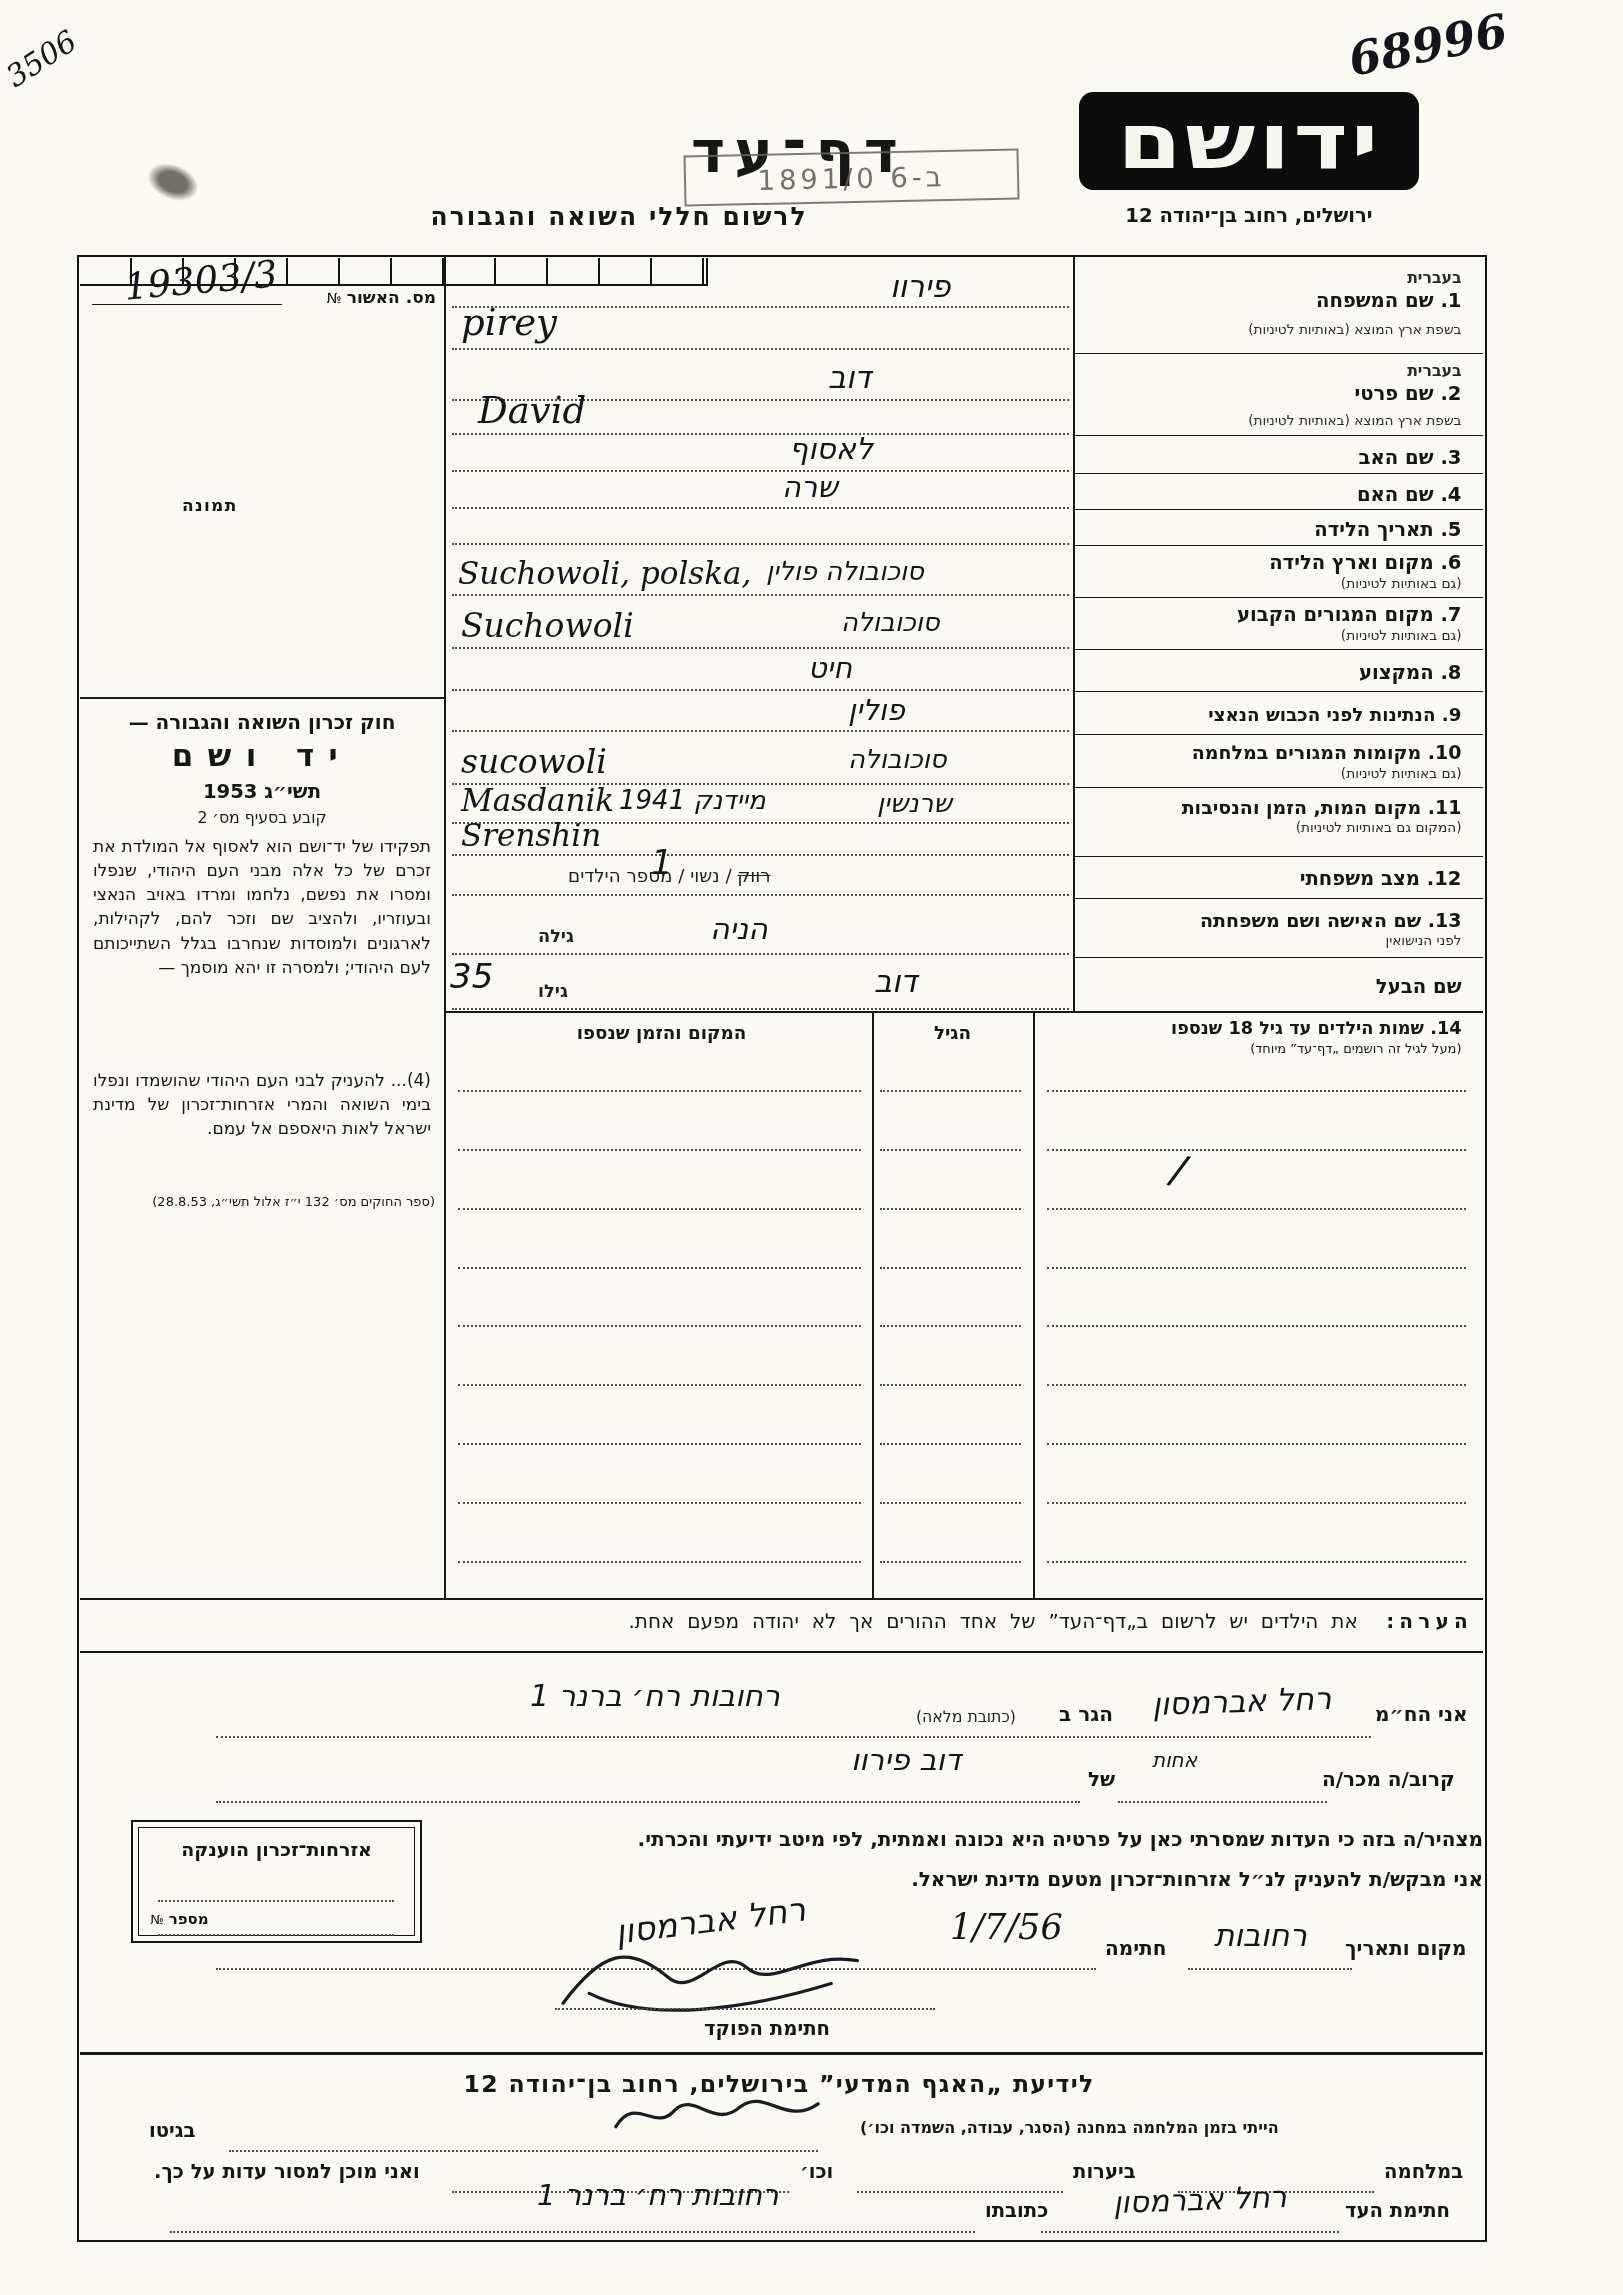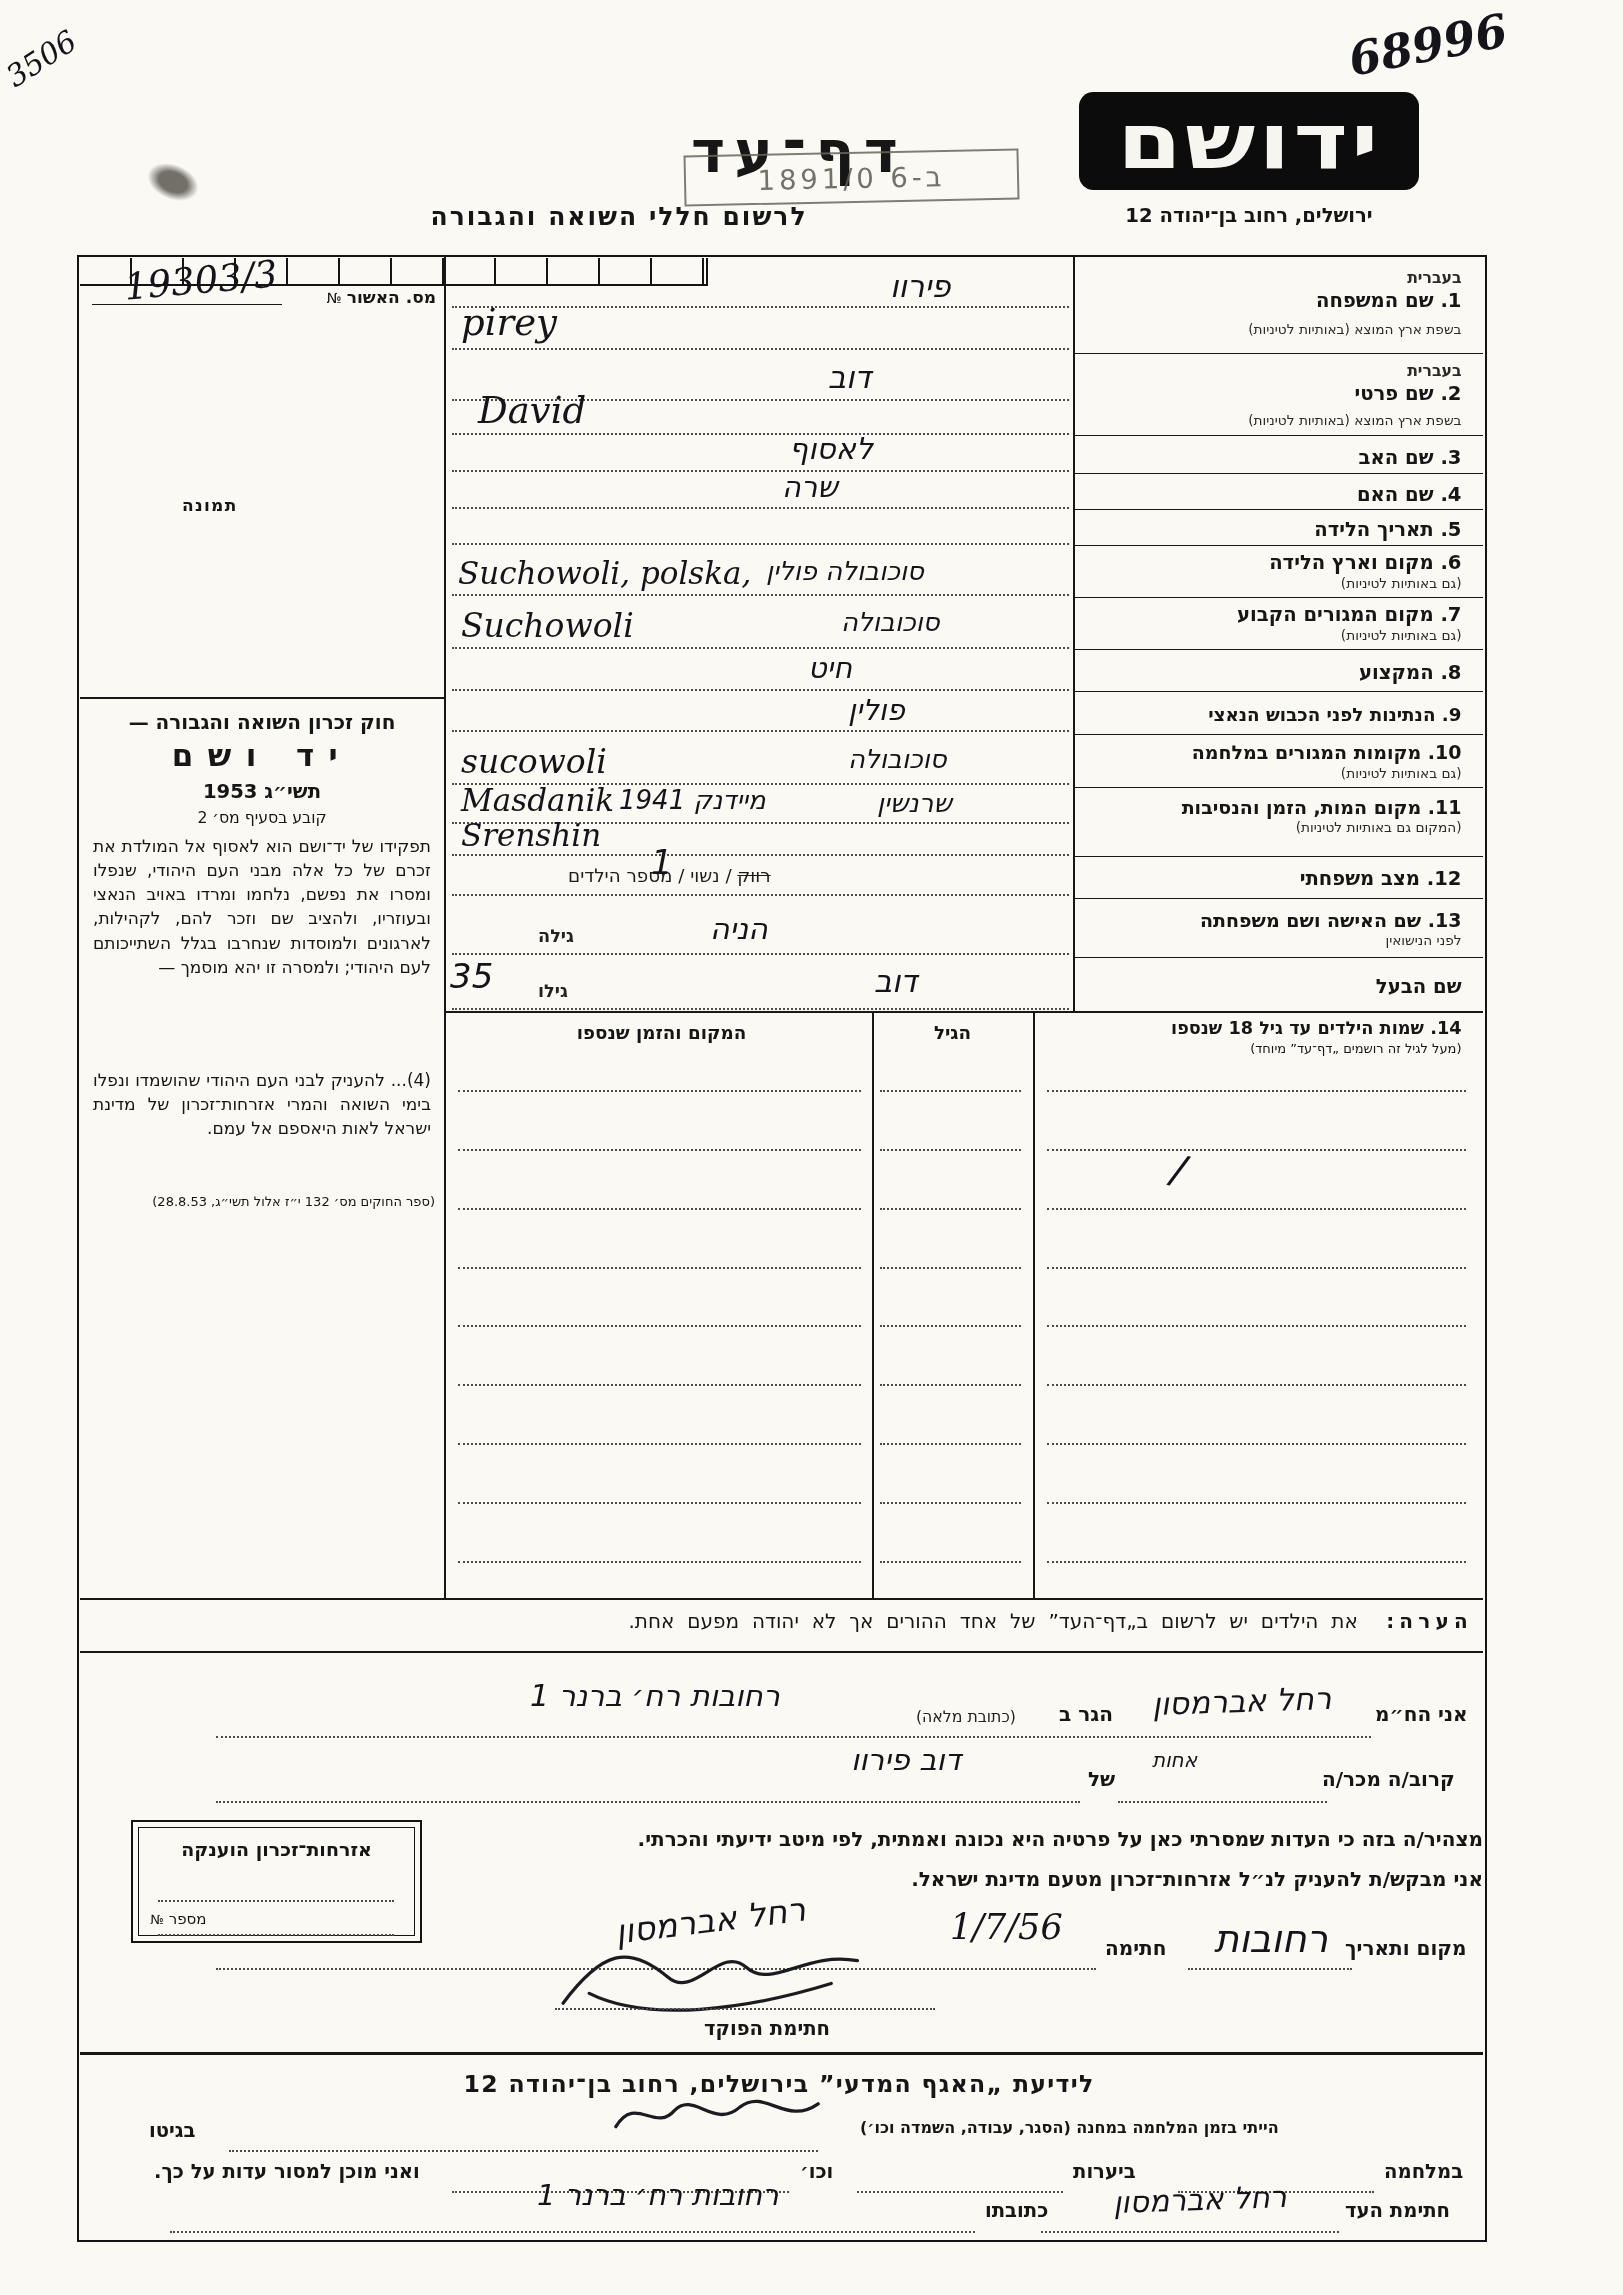--- a/index.html
+++ b/index.html
@@ -229,40 +229,40 @@
   <div class="abs hwh" style="left:1152px;top:1748px;font-size:20px">אחות</div>
   <div class="abs lbl rtl" style="left:1088px;top:1767px;font-size:20px">של</div>
   <div class="abs hwh" style="left:851px;top:1742px;font-size:30px">דוב פירוו</div>
   <div class="dot" style="left:1118px;top:1801px;width:209px"></div>
   <div class="dot" style="left:216px;top:1801px;width:864px"></div>
 
   <div class="abs lbl rtl nw" style="left:216px;top:1827px;width:1267px;text-align:right;font-size:20px">מצהיר/ה בזה כי העדות שמסרתי כאן על פרטיה היא נכונה ואמתית, לפי מיטב ידיעתי והכרתי.</div>
   <div class="abs lbl rtl nw" style="left:216px;top:1867px;width:1267px;text-align:right;font-size:20px">אני מבקש/ת להעניק לנ״ל אזרחות־זכרון מטעם מדינת ישראל.</div>
 
   <div class="abs lbl rtl" style="left:1345px;top:1936px;font-size:20px">מקום ותאריך</div>
-  <div class="abs hwh" style="left:1214px;top:1917px;font-size:38px">רחובות</div>
+  <div class="abs hwh" style="left:1214px;top:1917px;font-size:31px">רחובות</div>
   <div class="abs lbl rtl" style="left:1105px;top:1936px;font-size:20px">חתימה</div>
   <div class="abs hwl" style="left:950px;top:1907px;font-size:35px;direction:ltr">1/7/56</div>
   <div class="abs hwh" style="left:615px;top:1901px;font-size:33px;transform:rotate(-7deg)">רחל אברמסון</div>
   <div class="dot" style="left:1188px;top:1968px;width:164px"></div>
   <div class="dot" style="left:216px;top:1968px;width:880px"></div>
 
   <svg class="abs" style="left:550px;top:1931px" width="327" height="92" viewBox="0 0 500 140">
     <path d="M20 110 C 80 30, 120 20, 180 70 C 220 105, 260 20, 300 55 C 340 90, 390 30, 470 45 M60 95 C 150 140, 300 120, 430 80" stroke="#1b1b22" stroke-width="5" fill="none" stroke-linecap="round"></path>
   </svg>
   <div class="dot" style="left:555px;top:2008px;width:380px"></div>
   <div class="abs lbl rtl" style="left:704px;top:2017px;font-size:19.6px">חתימת הפוקד</div>
 
   <div class="abs" style="left:131px;top:1820px;width:291px;height:123px;border:2px solid #141414;padding:4.6px;box-sizing:border-box">
     <div style="border:1.3px solid #141414;width:100%;height:100%;position:relative;box-sizing:border-box">
       <div class="lbl ctr" style="position:absolute;left:0;top:10.5px;width:100%;font-size:19px;direction:rtl">אזרחות־זכרון הוענקה</div>
       <div class="dot" style="left:19.6px;top:72px;width:236px"></div>
       <div class="dot" style="left:19.6px;top:106px;width:236px"></div>
       <div class="abs rtl nw" style="left:11.8px;bottom:7.9px;font-size:15px">
-        <span style="font-weight:normal">מספר</span>
+        <span style="font-weight:bold">מספר</span>
         <span style="font-size:13px">№</span>
       </div>
     </div>
   </div>
 
   <div class="abs lbl ctr" style="left:288px;top:2070px;width:982px;font-size:23.6px;letter-spacing:1.3px;direction:rtl">לידיעת „האגף המדעי” בירושלים, רחוב בן־יהודה 12</div>
 
   <div class="abs lbl rtl nw" style="left:860px;top:2118px;width:651px;text-align:left;font-size:16px">הייתי בזמן המלחמה במחנה (הסגר, עבודה, השמדה וכו׳)</div>
   <svg class="abs" style="left:609px;top:2081px" width="216" height="62" viewBox="0 0 330 95">
     <path d="M10 70 C 40 20, 70 80, 100 45 C 130 15, 160 75, 200 40 C 240 10, 270 70, 320 35" stroke="#1b1b22" stroke-width="5" fill="none" stroke-linecap="round"></path>

